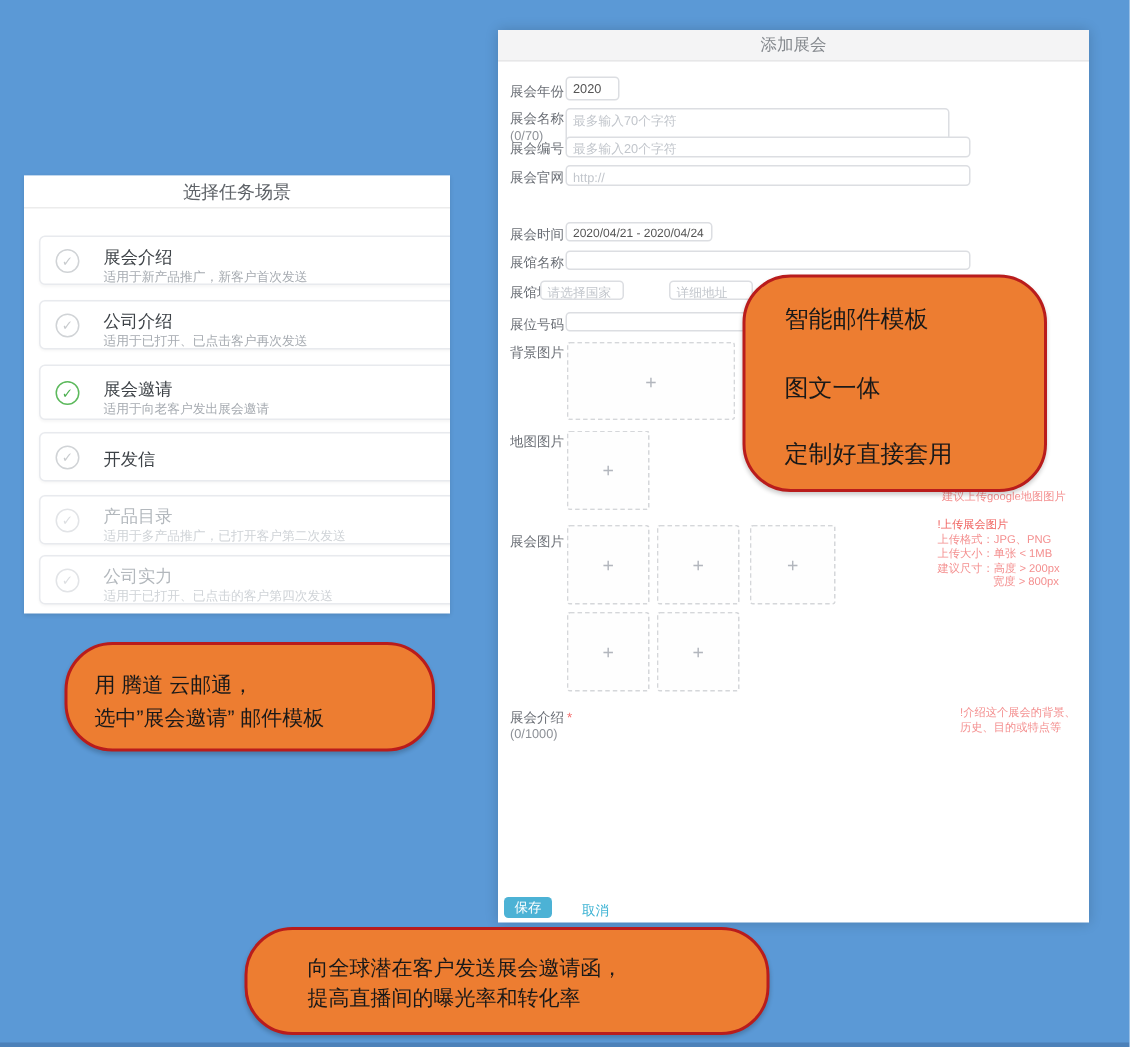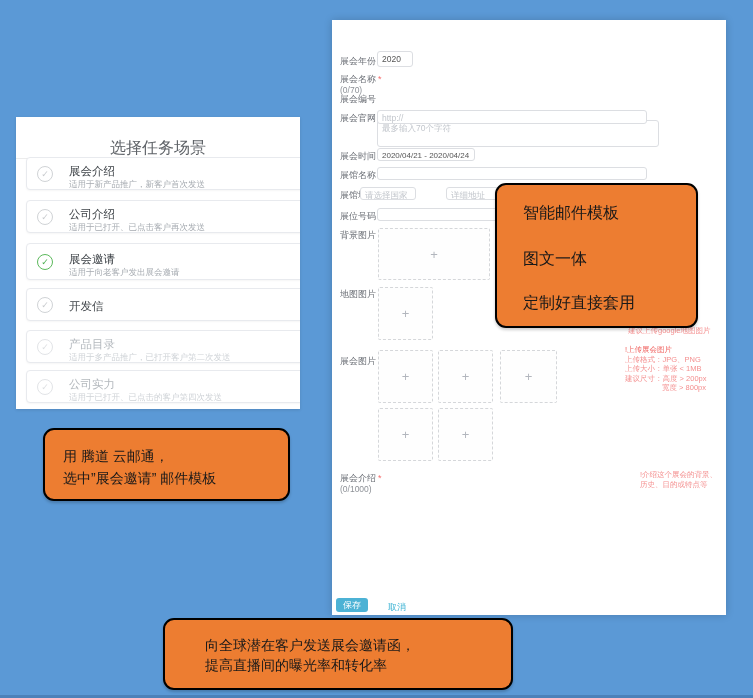--- a/index.html
+++ b/index.html
@@ -5,21 +5,21 @@
   * { margin:0; padding:0; box-sizing:border-box; }
   body { font-family:"Liberation Sans","DejaVu Sans",sans-serif; }
   .stage { position:relative; width:753px; height:698px; background:#5b99d6; overflow:hidden; }
   .stage::after { content:""; position:absolute; left:0; right:0; bottom:0; height:3px; background:rgba(30,60,100,.25); }
 
   
   .panel { position:absolute; background:#fff; }
 
   
   .sel-panel { left:16px; top:117px; width:284px; height:292px; overflow:hidden; box-shadow:0 1px 3px rgba(0,0,0,.12); }
-  .sel-header { height:22px; line-height:22px; text-align:center; font-size:16px; color:#5f6368; border-bottom:1px solid #ececec; background:#fff;margin-top:20px; }
+  .sel-header { height:22px; line-height:22px; text-align:center; font-size:12px; color:#5f6368; border-bottom:1px solid #ececec; background:#fff; }
   .sel-card { position:absolute; left:10px; width:300px; background:#fff; border:1px solid #e8eaee; border-radius:4px; box-shadow:0 1px 2px rgba(0,0,0,.04); }
   .sel-card .ck { position:absolute; left:10px; width:16px; height:16px; border-radius:50%; border:1.5px solid #d0d3d6; color:#c8cbce; font-size:9px; line-height:14px; text-align:center; }
   .sel-card .t { position:absolute; left:42px; top:6px; font-size:11.5px; color:#3d4247; }
   .sel-card .s { position:absolute; left:42px; top:21px; font-size:8.5px; color:#a6abb1; white-space:nowrap; }
   .sel-card.on .ck { border-color:#5cb95c; color:#4caf50; }
   .sel-card.dis .ck { border-color:#e2e4e7; color:#dddfe2; }
   .sel-card.dis .t { color:#b3b8bd; }
   .sel-card.dis .s { color:#cfd3d7; }
 
   
@@ -33,21 +33,21 @@
   .sel-box { display:flex; align-items:center; justify-content:space-between; }
   .chev { color:#9aa0a6; font-size:9px; line-height:6px; }
   .upbox { position:absolute; border:1px dashed #d5d7da; border-radius:2px; background:#fefefe; display:flex; align-items:center; justify-content:center; }
   .plus { color:#b2b6bd; font-size:13px; font-weight:300; }
   .tip-red { position:absolute; font-size:7.5px; color:#f48f8f; line-height:9.5px; }
   .tip-title { color:#f0625f; }
   .btn-save { position:absolute; background:#4cb2d5; color:#fff; font-size:9px; border:none; border-radius:3px; width:32px; height:14px; line-height:14px; text-align:center; }
   .lnk-cancel { position:absolute; color:#3db3d4; font-size:9px; }
 
   
-  .bubble { position:absolute; background:#ed7d31; border:2px solid #000000; border-radius:11px; color:#191919; box-shadow:0 2px 3px rgba(0,0,0,.2); }
+  .bubble { position:absolute; background:#ed7d31; border:2px solid #b91c1c; border-radius:32px; color:#191919; box-shadow:0 2px 3px rgba(0,0,0,.2); }
 </style>
 </head>
 <body>
 
 <div class="stage">
 
   <div class="panel sel-panel">
     <div class="sel-header">选择任务场景</div>
 
     <div class="sel-card" style="top:40px;height:33px;">
@@ -80,32 +80,34 @@
     </div>
 
     <div class="sel-card dis" style="top:253px;height:33px;">
       <span class="ck" style="top:8px;">✓</span>
       <span class="t">公司实力</span>
       <span class="s">适用于已打开、已点击的客户第四次发送</span>
     </div>
   </div>
 
   <div class="panel form-panel">
+    <div class="form-header">添加展会</div>
 
     <span class="lbl" style="top:35px;"><span>展会年份</span><span class="star">*</span></span>
     <div class="inp sel-box" style="left:45px;top:31px;width:36px;height:16px;">
       <span>2020</span>
       <span class="chev">⌄</span>
     </div>
 
     <span class="lbl" style="top:53px;"><span>展会名称</span><span class="star">*</span></span>
     <span class="cnt" style="top:65px;">(0/70)</span>
-    <div class="inp" style="left:45px;top:52px;width:282px;height:27px;margin-top:48px;"><span class="ph">最多输入70个字符</span></div>
+    <div class="inp" style="left:45px;top:52px;width:256px;height:27px;"><span class="ph">最多输入70个字符</span></div>
 
     <span class="lbl" style="top:73px;">展会编号</span>
+    <div class="inp" style="left:45px;top:71px;width:270px;height:14px;"><span class="ph">最多输入20个字符</span></div>
 
     <span class="lbl" style="top:92px;">展会官网</span>
     <div class="inp" style="left:45px;top:90px;width:270px;height:14px;"><span class="ph">http://</span></div>
 
     <span class="lbl" style="top:130px;"><span>展会时间</span><span class="star">*</span></span>
     <div class="inp" style="left:45px;top:128px;width:98px;height:13px;font-size:8px;"><span>2020/04/21 - 2020/04/24</span></div>
 
     <span class="lbl" style="top:149px;"><span>展馆名称</span><span class="star">*</span></span>
     <div class="inp" style="left:45px;top:147px;width:270px;height:13px;"></div>
 

